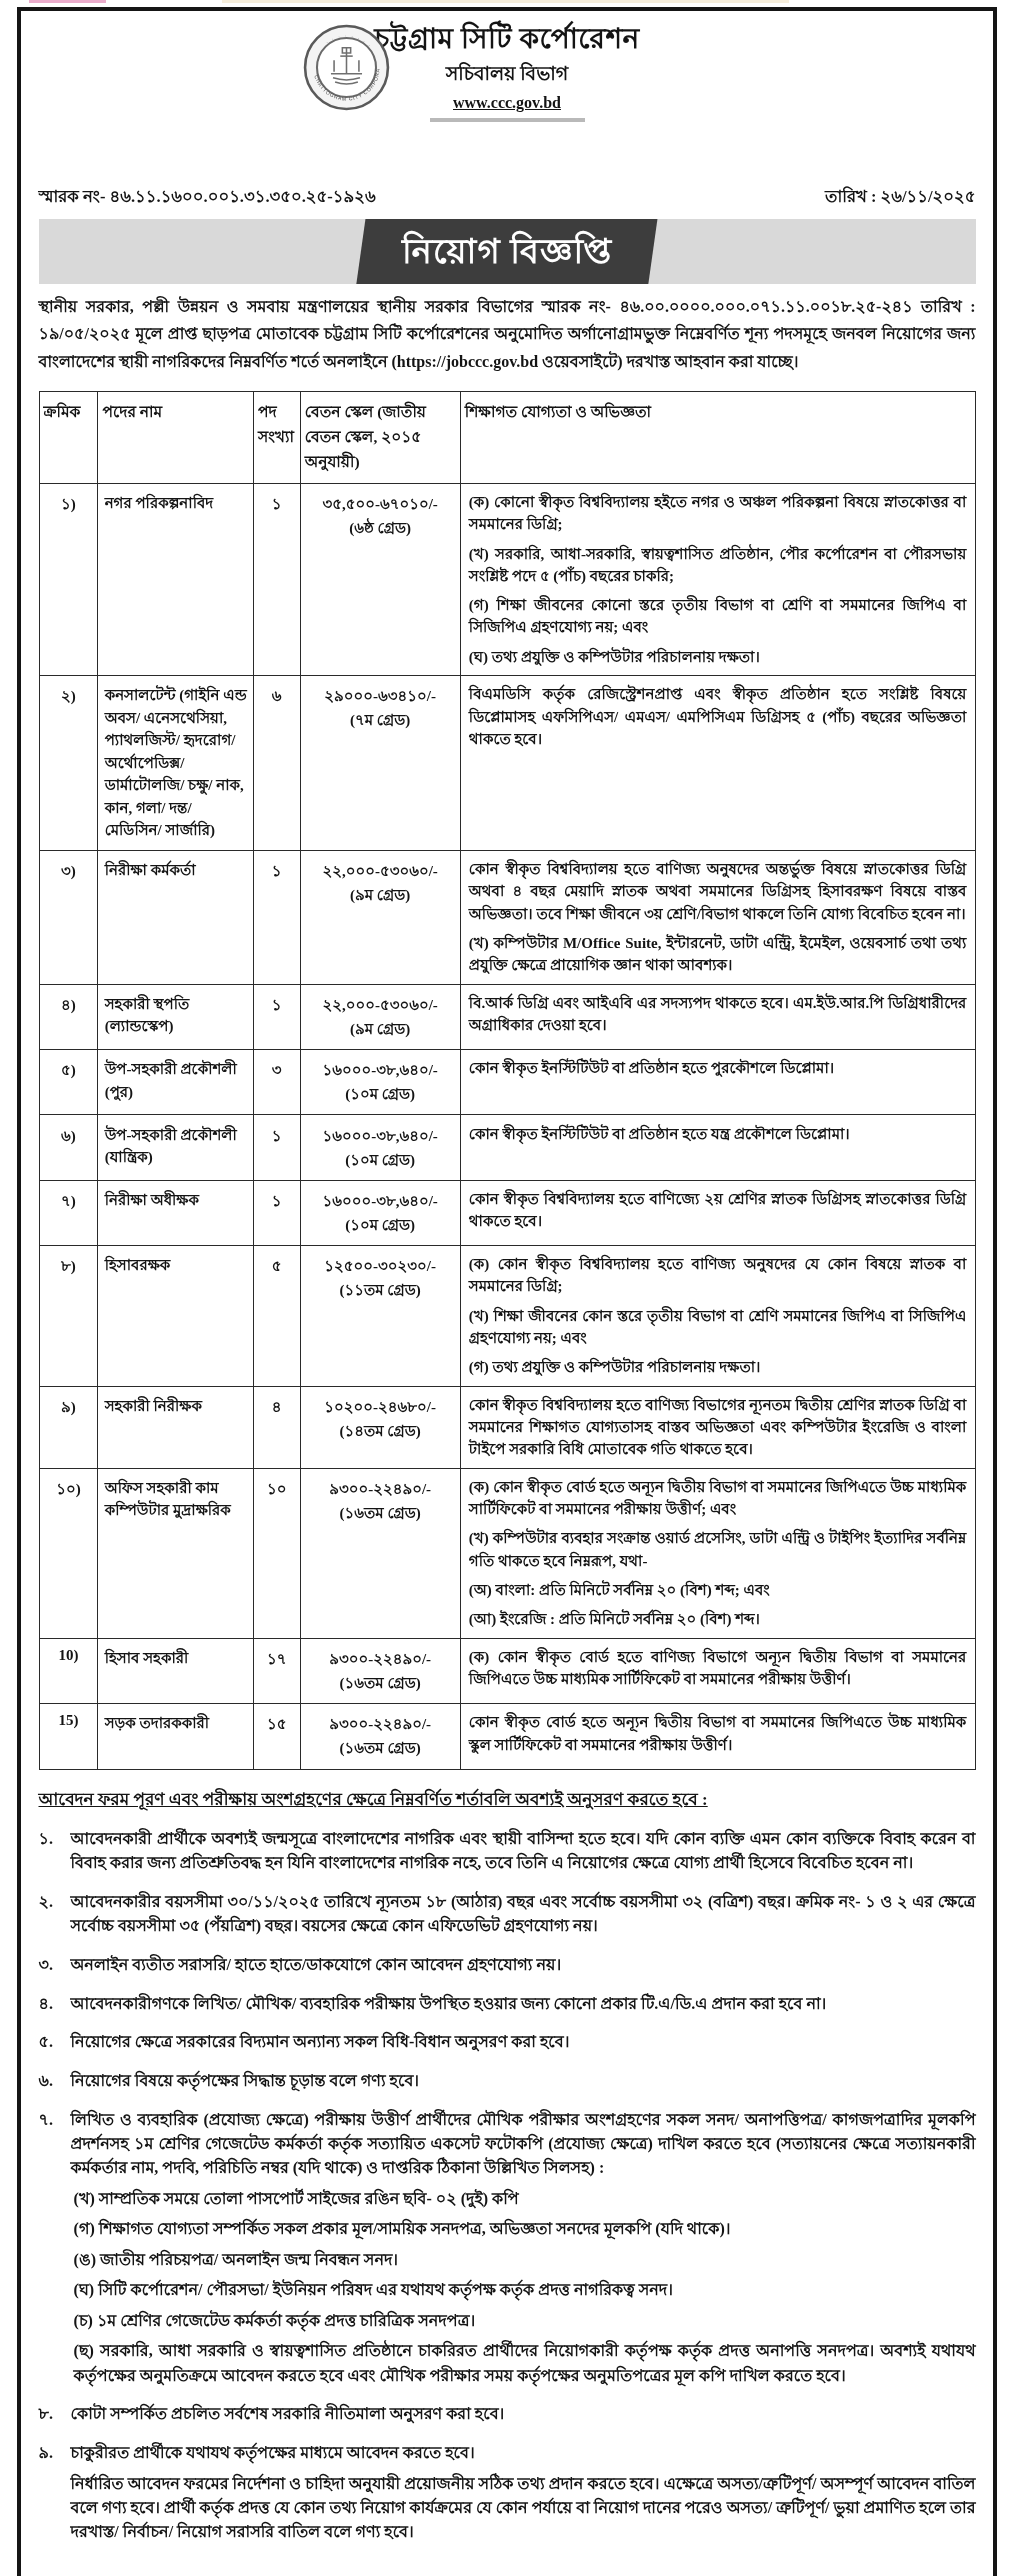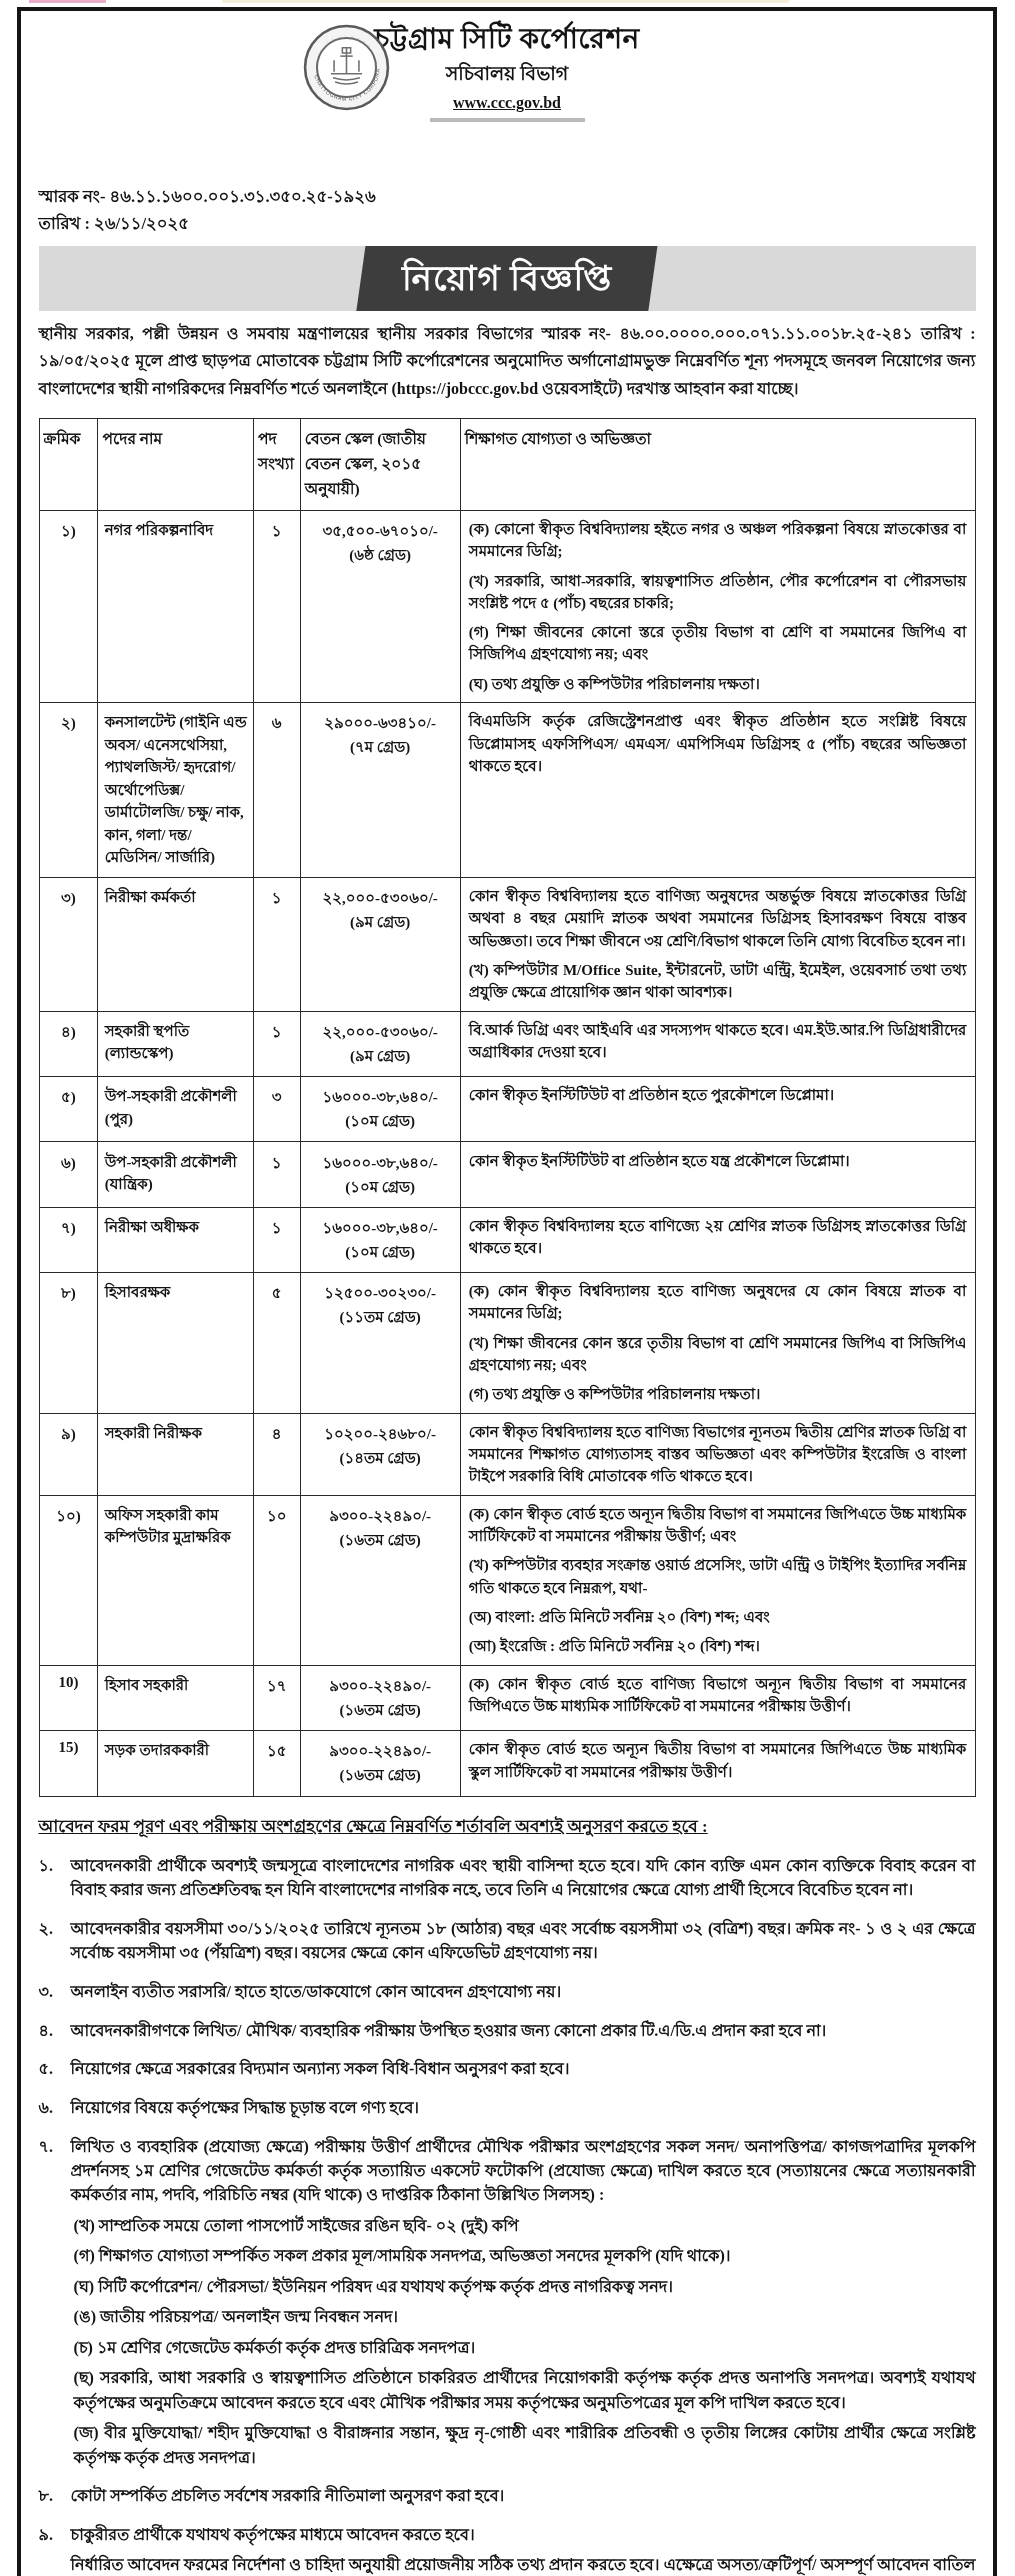--- a/index.html
+++ b/index.html
@@ -18,21 +18,21 @@
   }
   
   .hdr{position:relative;text-align:center;padding-top:3.1px;min-height:155px;}
   .logo{position:absolute;left:264px;top:4.1px;width:87px;height:87px;}
   .org-name{font-size:28px;font-weight:bold;letter-spacing:0.5px;margin:0;line-height:1.15;}
   .dept{font-size:19px;font-weight:bold;margin-top:8.2px;line-height:1.2;text-align:center;}
   .branch{font-size:19px;font-weight:bold;margin-top:7.2px;line-height:1.2;}
   .website{font-size:16px;font-weight:bold;margin-top:8.2px;text-decoration:underline;display:inline-block;}
   .website-bar{width:155px;height:4.1px;background:#b9b9b9;margin:5.2px auto 0 auto;}
   
-  .memo-row{display:flex;justify-content:space-between;font-size:16.5px;font-weight:bold;margin-top:6.2px;flex-direction:column;}
+  .memo-row{display:flex;justify-content:space-between;font-size:16.5px;font-weight:bold;margin-top:6.2px;}
   
   .title-band{position:relative;height:65px;background:#d9d9d9;margin-top:8.2px;}
   .title-box{
     position:absolute;left:50%;top:0;transform:translateX(-50%) skewX(-8deg);
     background:#3d3d3d;height:65px;padding:0 41px;
   }
   .title-text{
     display:inline-block;transform:skewX(8deg);color:#ffffff;font-weight:bold;
     font-size:34px;line-height:65px;letter-spacing:1px;white-space:nowrap;
   }
@@ -324,25 +324,24 @@
         <div class="cond-body">
           <p>নিয়োগের বিষয়ে কর্তৃপক্ষের সিদ্ধান্ত চূড়ান্ত বলে গণ্য হবে।</p>
         </div>
       </div>
       <div class="cond">
         <div class="cond-num">৭.</div>
         <div class="cond-body">
           <p>লিখিত ও ব্যবহারিক (প্রযোজ্য ক্ষেত্রে) পরীক্ষায় উত্তীর্ণ প্রার্থীদের মৌখিক পরীক্ষার অংশগ্রহণের সকল সনদ/ অনাপত্তিপত্র/ কাগজপত্রাদির মূলকপি প্রদর্শনসহ ১ম শ্রেণির গেজেটেড কর্মকর্তা কর্তৃক সত্যায়িত একসেট ফটোকপি (প্রযোজ্য ক্ষেত্রে) দাখিল করতে হবে (সত্যায়নের ক্ষেত্রে সত্যায়নকারী কর্মকর্তার নাম, পদবি, পরিচিতি নম্বর (যদি থাকে) ও দাপ্তরিক ঠিকানা উল্লিখিত সিলসহ) :</p>
           <p class="sub">(খ) সাম্প্রতিক সময়ে তোলা পাসপোর্ট সাইজের রঙিন ছবি- ০২ (দুই) কপি</p>
           <p class="sub">(গ) শিক্ষাগত যোগ্যতা সম্পর্কিত সকল প্রকার মূল/সাময়িক সনদপত্র, অভিজ্ঞতা সনদের মূলকপি (যদি থাকে)।</p>
+          <p class="sub">(ঙ) জাতীয় পরিচয়পত্র/ অনলাইন জন্ম নিবন্ধন সনদ।</p>
           <p class="sub">(ঘ) সিটি কর্পোরেশন/ পৌরসভা/ ইউনিয়ন পরিষদ এর যথাযথ কর্তৃপক্ষ কর্তৃক প্রদত্ত নাগরিকত্ব সনদ।</p>
-          <p class="sub">(ঙ) জাতীয় পরিচয়পত্র/ অনলাইন জন্ম নিবন্ধন সনদ।</p>
           <p class="sub">(চ) ১ম শ্রেণির গেজেটেড কর্মকর্তা কর্তৃক প্রদত্ত চারিত্রিক সনদপত্র।</p>
           <p class="sub">(ছ) সরকারি, আধা সরকারি ও স্বায়ত্বশাসিত প্রতিষ্ঠানে চাকরিরত প্রার্থীদের নিয়োগকারী কর্তৃপক্ষ কর্তৃক প্রদত্ত অনাপত্তি সনদপত্র। অবশ্যই যথাযথ কর্তৃপক্ষের অনুমতিক্রমে আবেদন করতে হবে এবং মৌখিক পরীক্ষার সময় কর্তৃপক্ষের অনুমতিপত্রের মূল কপি দাখিল করতে হবে।</p>
-          <p class="sub">(জ) বীর মুক্তিযোদ্ধা/ শহীদ মুক্তিযোদ্ধা ও বীরাঙ্গনার সন্তান, ক্ষুদ্র নৃ-গোষ্ঠী এবং শারীরিক প্রতিবন্ধী ও তৃতীয় লিঙ্গের কোটায় প্রার্থীর ক্ষেত্রে সংশ্লিষ্ট কর্তৃপক্ষ কর্তৃক প্রদত্ত সনদপত্র।</p>
         </div>
       </div>
       <div class="cond">
         <div class="cond-num">৮.</div>
         <div class="cond-body">
           <p>কোটা সম্পর্কিত প্রচলিত সর্বশেষ সরকারি নীতিমালা অনুসরণ করা হবে।</p>
         </div>
       </div>
       <div class="cond">
         <div class="cond-num">৯.</div>

